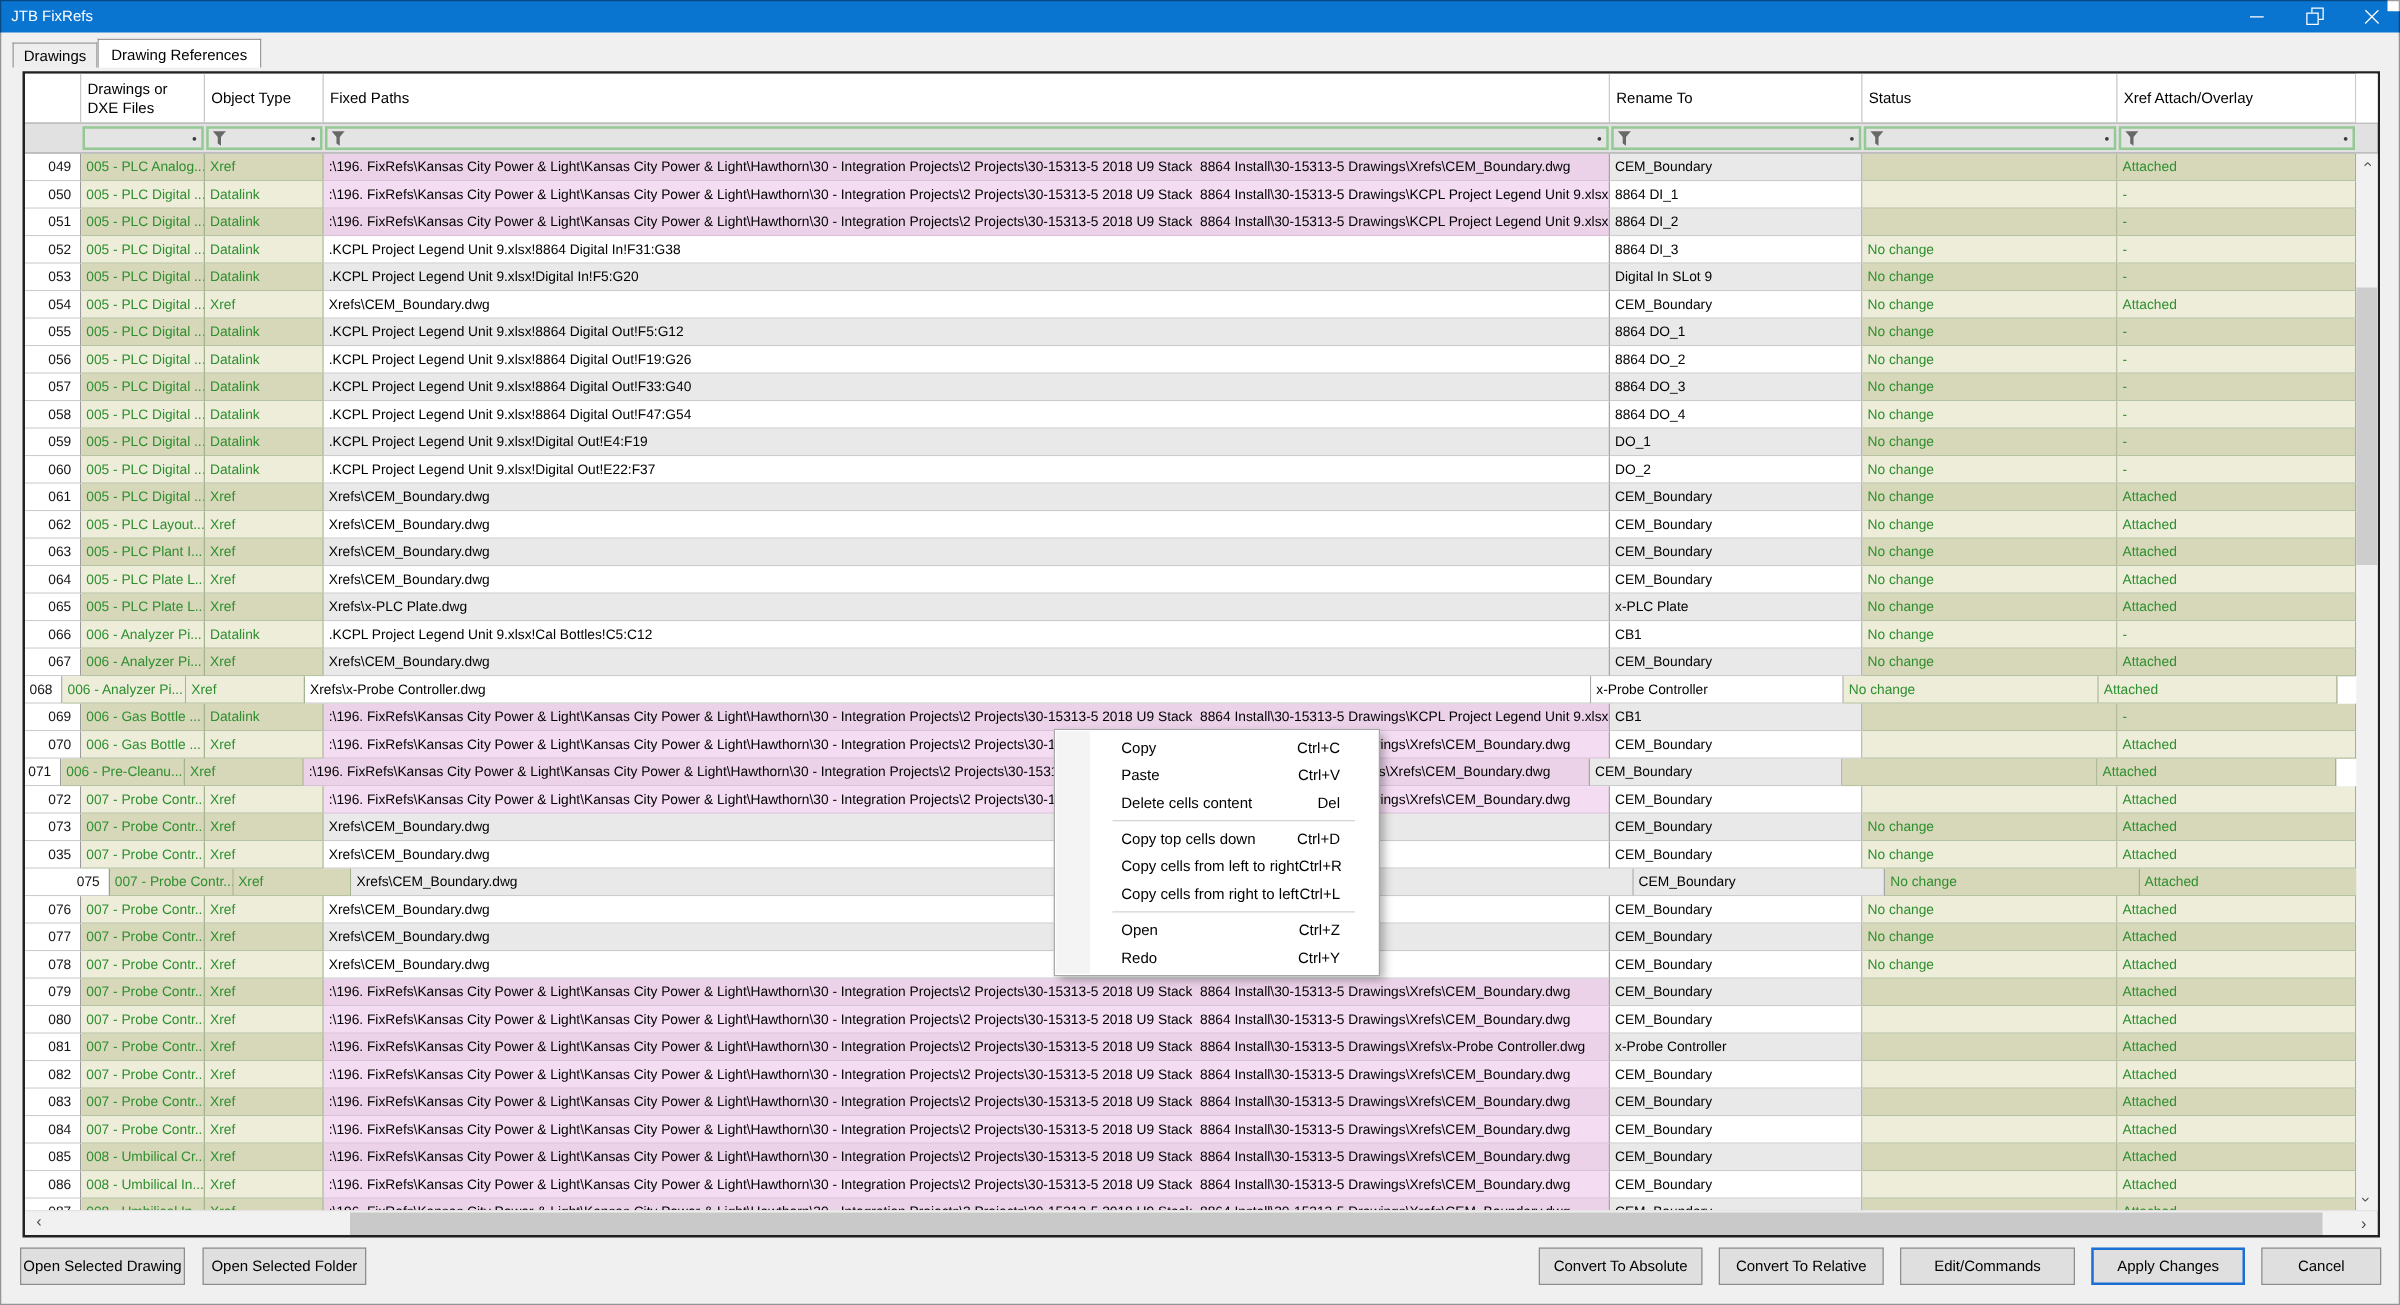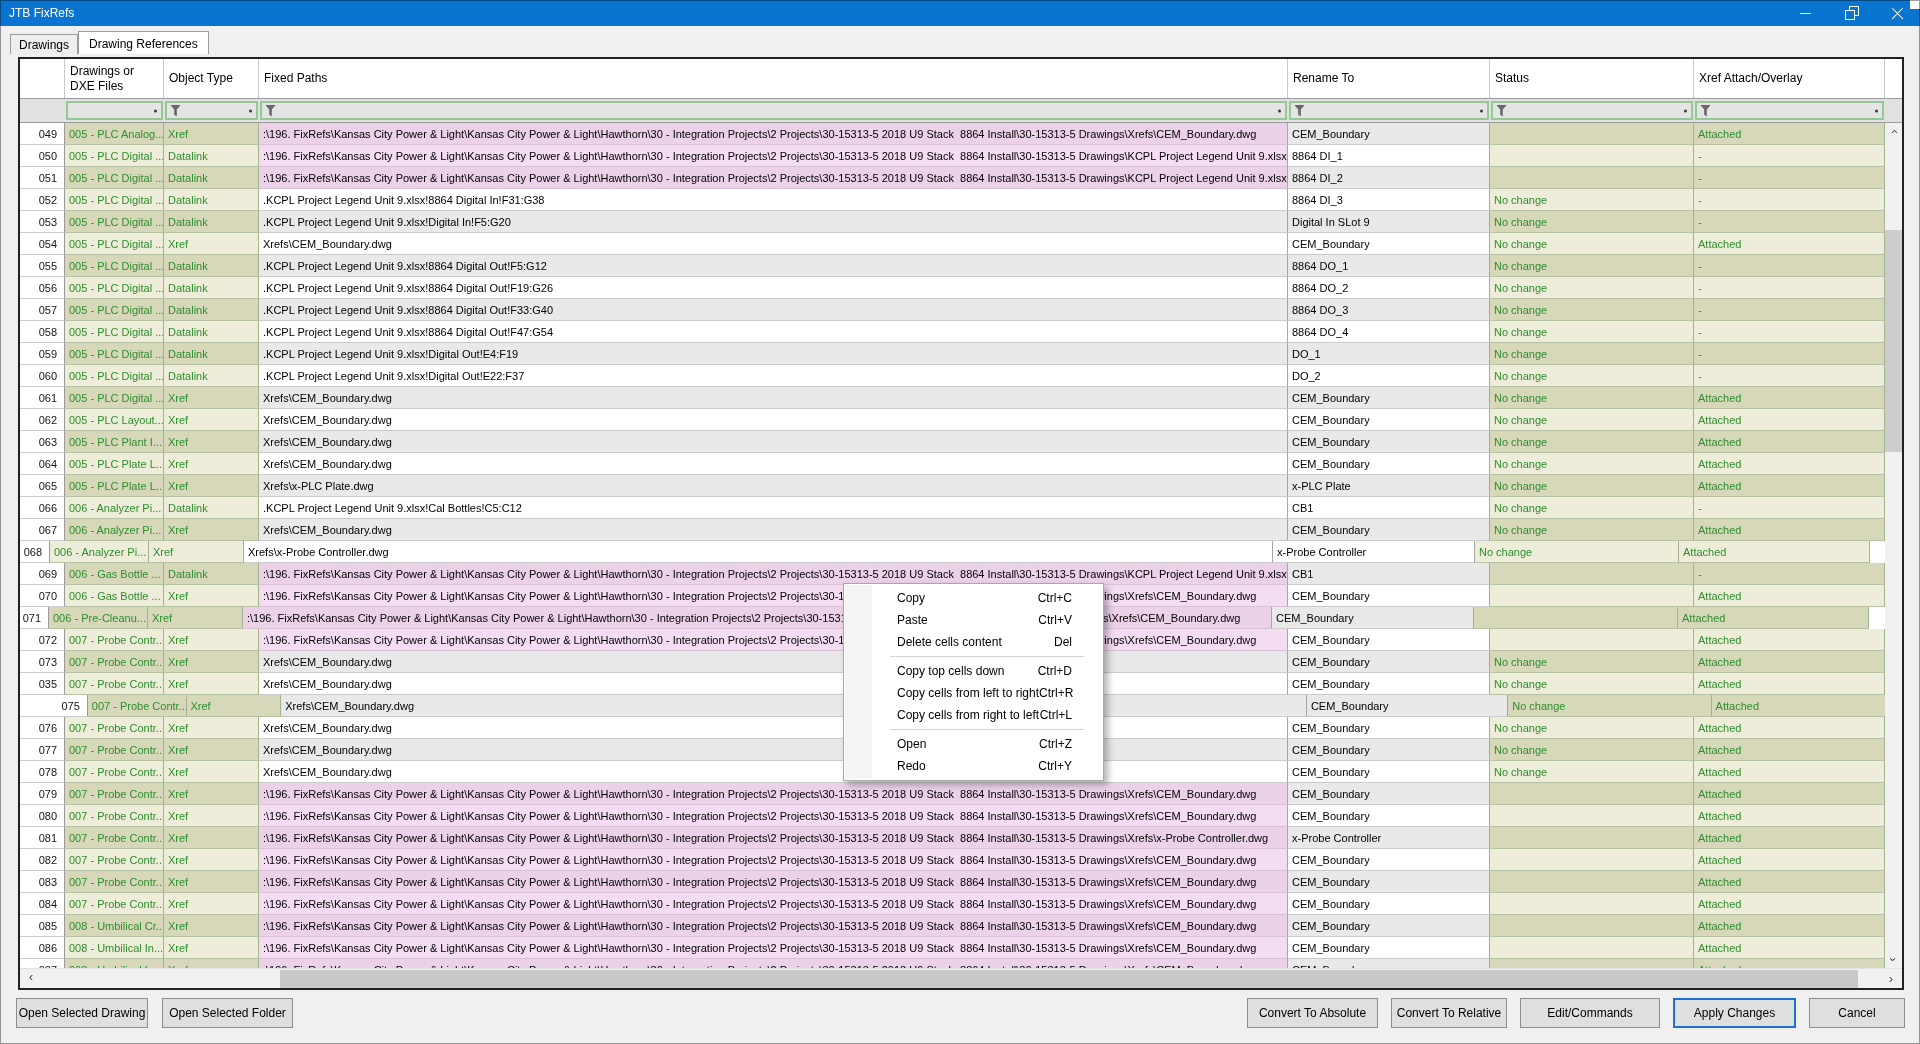--- a/index.html
+++ b/index.html
@@ -579,19 +579,19 @@
       </div>
     </div>
 </div>
 
 <div class="footer-left" id="footer-left">
     <button class="btn" style="width: 132px;">Open Selected Drawing</button>
     <button class="btn" style="width: 131px;">Open Selected Folder</button>
   </div>
 <div class="footer-right" id="footer-right">
     <button class="btn" style="width: 131px;">Convert To Absolute</button>
-    <button class="btn" style="width: 116px;">Convert To Relative</button>
+    <button class="btn" style="width: 132px;">Convert To Relative</button>
     <button class="btn" style="width: 140px;">Edit/Commands</button>
     <button class="btn default" style="width: 123px;">Apply Changes</button>
     <button class="btn" style="width: 96px;">Cancel</button>
   </div>
 
 <div class="win-border"></div>
 
 </body></html>

